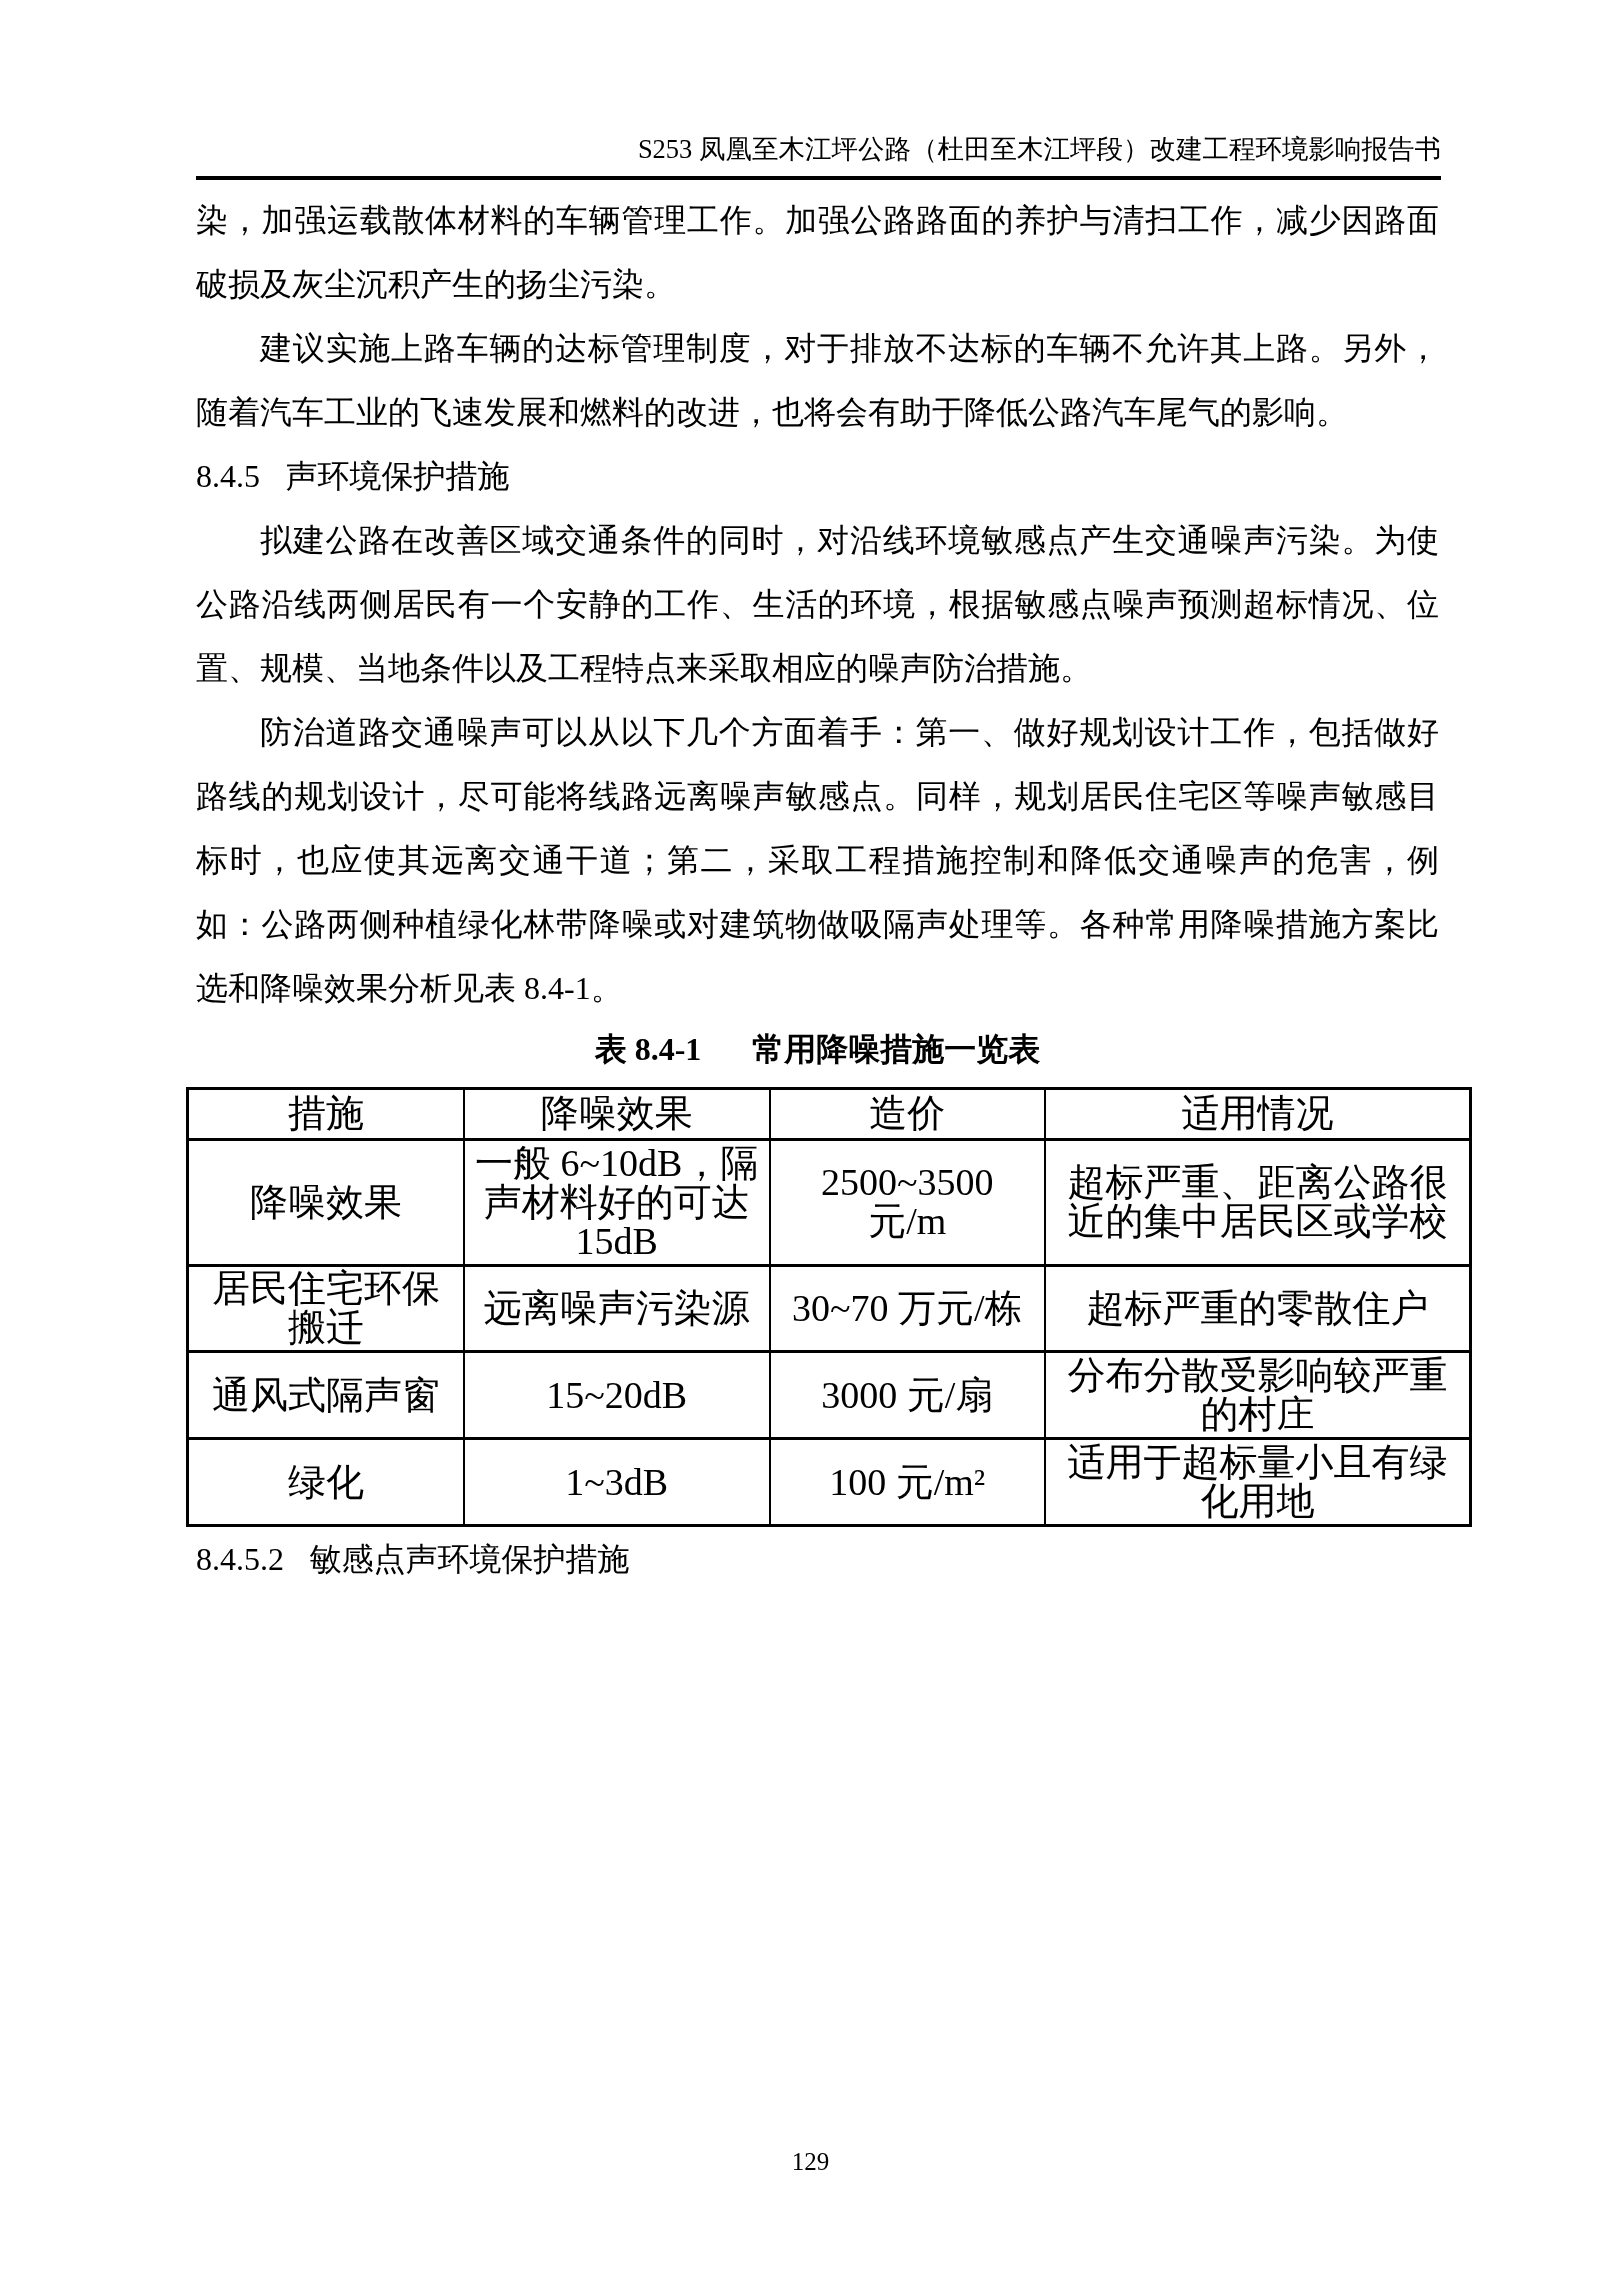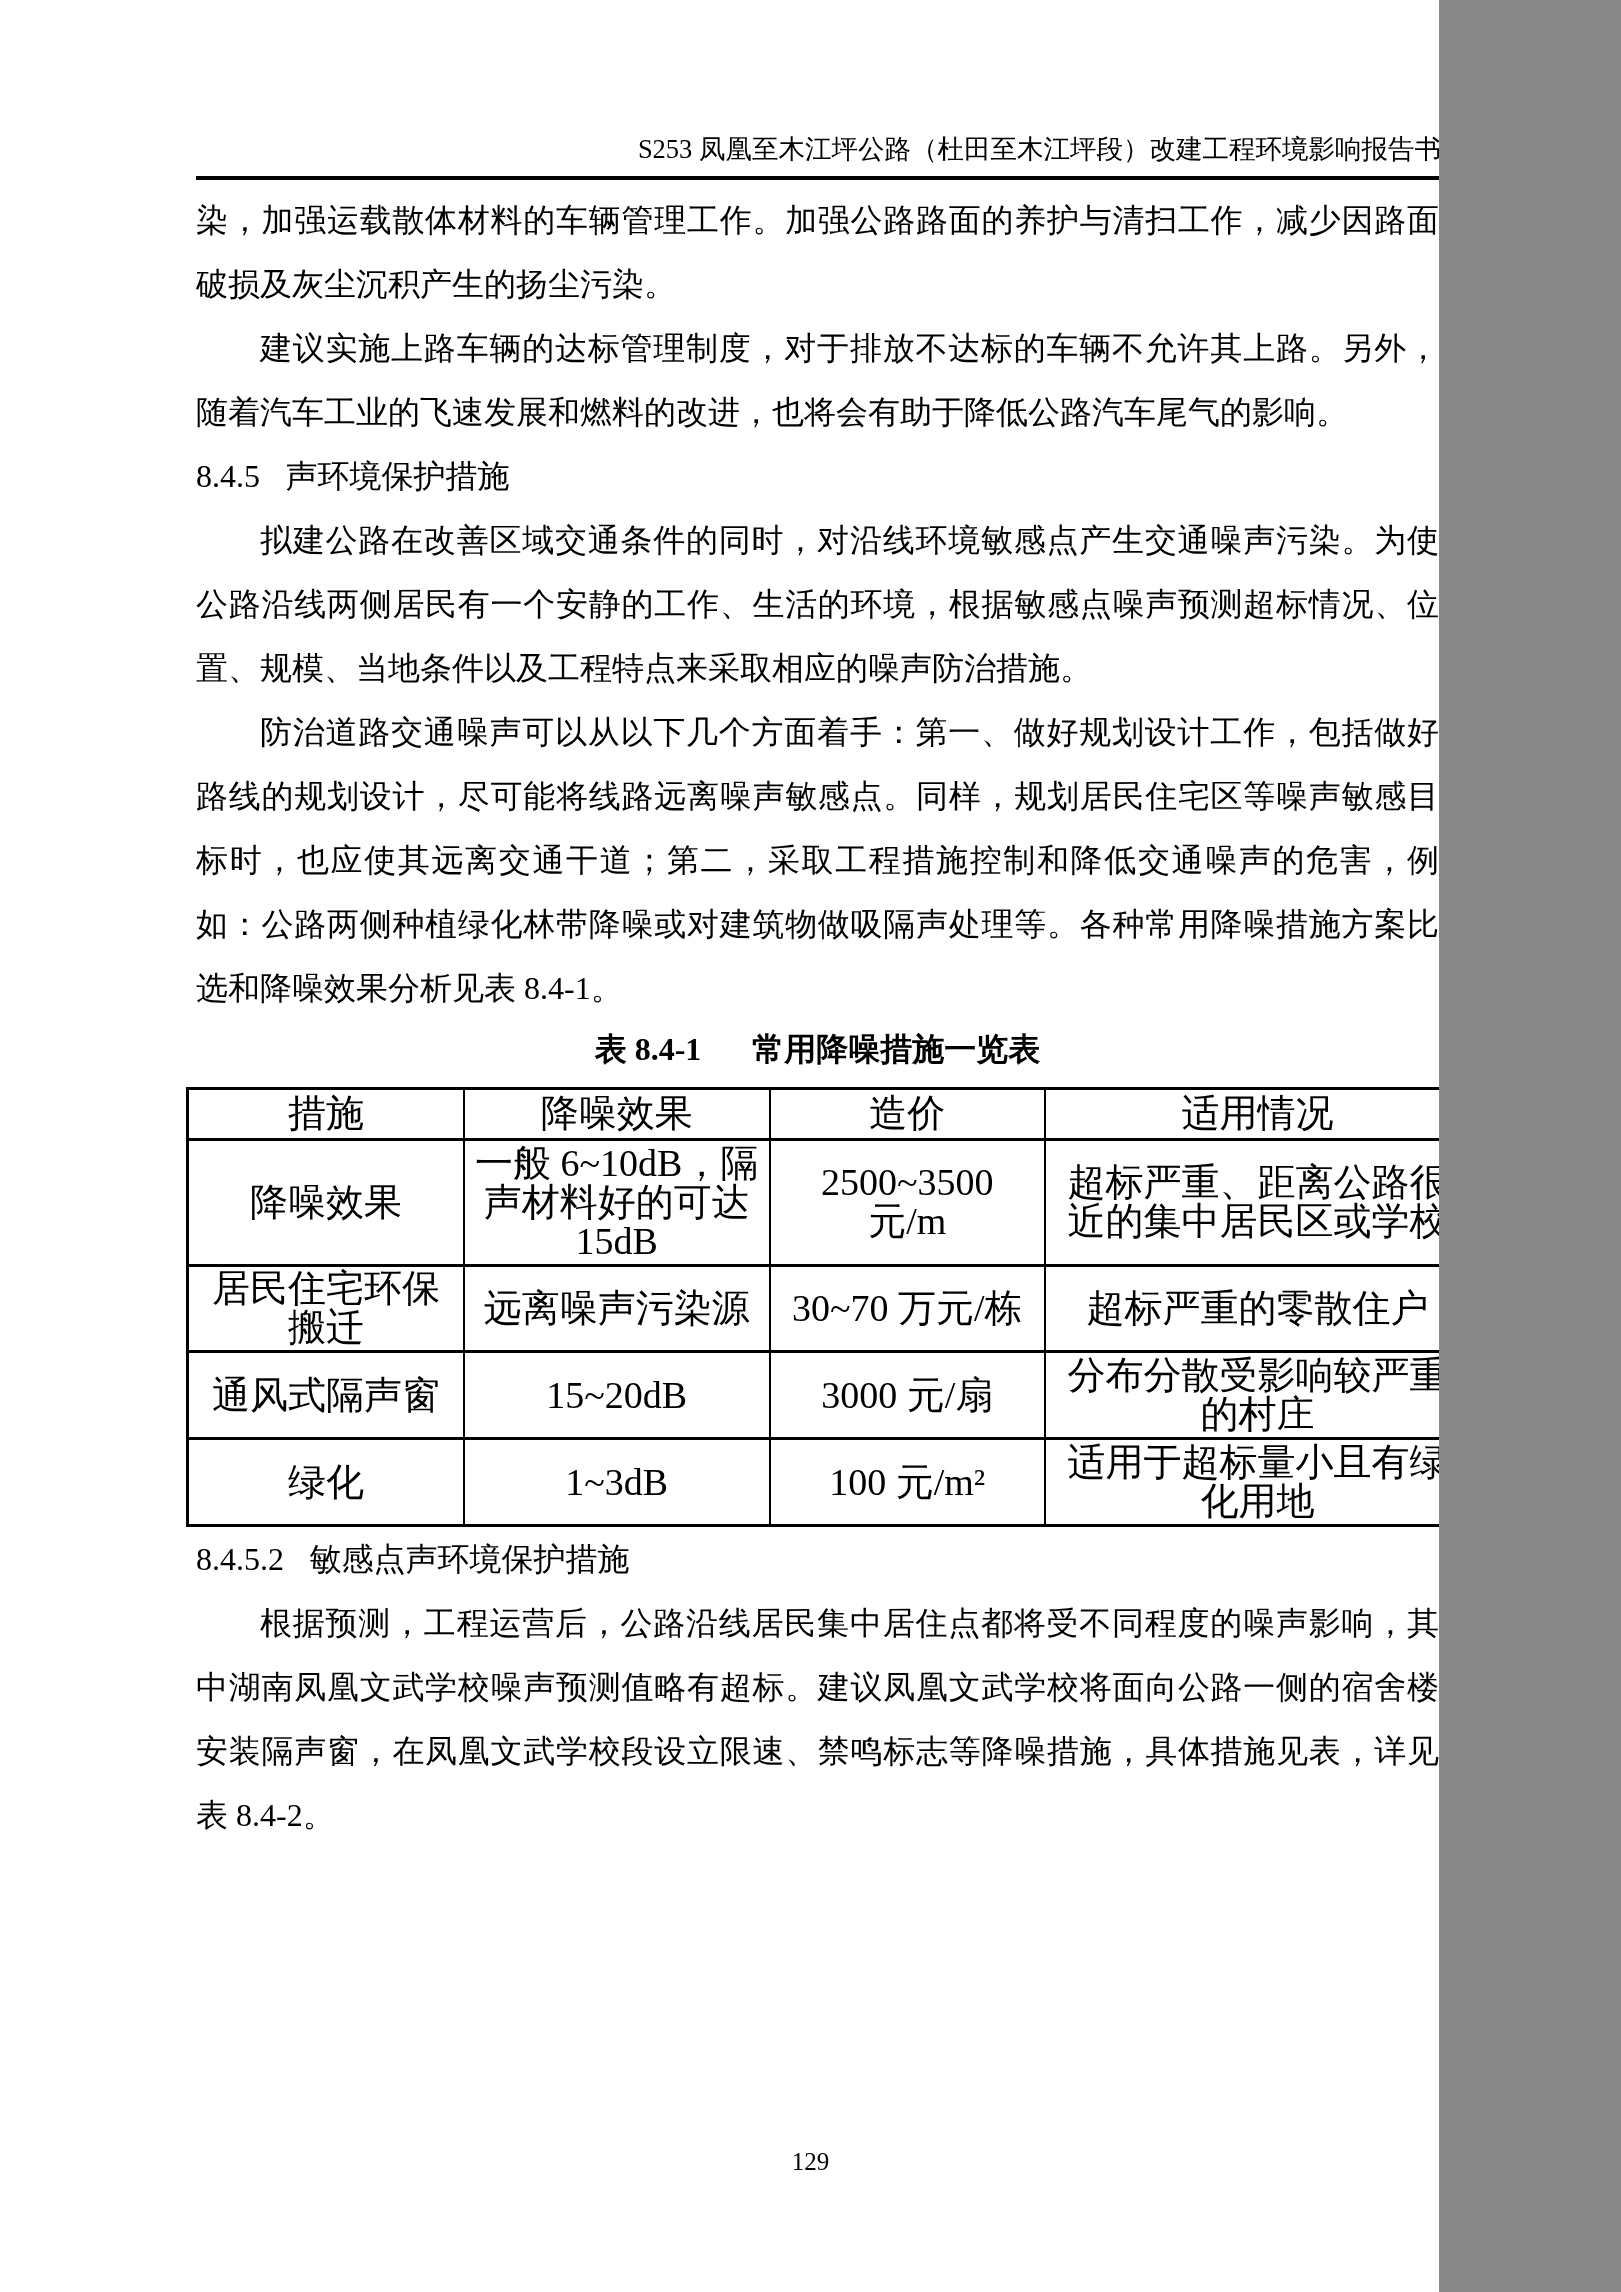--- a/index.html
+++ b/index.html
@@ -1,18 +1,18 @@
 <!DOCTYPE html>
 <html><head>
 <meta charset="utf-8">
 <style>
   html, body { margin: 0; padding: 0; background: #888; }
   .page {
     position: relative;
-    width: 1439px;
+    width: 1621px;
     height: 2293px;
     background: #ffffff;
     font-family: "Liberation Serif", "DejaVu Serif", serif;
     color: #000;
     overflow: hidden;
   }
   .doc-header {
     position: absolute;
     top: 133px;
     left: 196px;
@@ -148,20 +148,19 @@
           <td>绿化</td>
           <td>1~3dB</td>
           <td>100 元/m²</td>
           <td>适用于超标量小且有绿化用地</td>
         </tr>
       </tbody>
     </table>
 
     <p class="heading heading-after-table"><span class="num">8.4.5.2</span><span>敏感点声环境保护措施</span></p>
 
-    <p class="indent">根据预测，工程运营后，公路沿线居民集中居住点都将受不同程度的噪声影响，其中湖南凤凰文武学校噪声预测值略有超标。建议凤凰文武学校将面向公路一侧的宿舍楼安装隔声窗，在凤凰文武学校段设立限速、禁鸣标志等降噪措施，具体措施见表，详见表 8.4-2。</p>
 
   </div>
 
   <div class="page-number">129</div>
 
 </div>
 
 
 </body></html>

